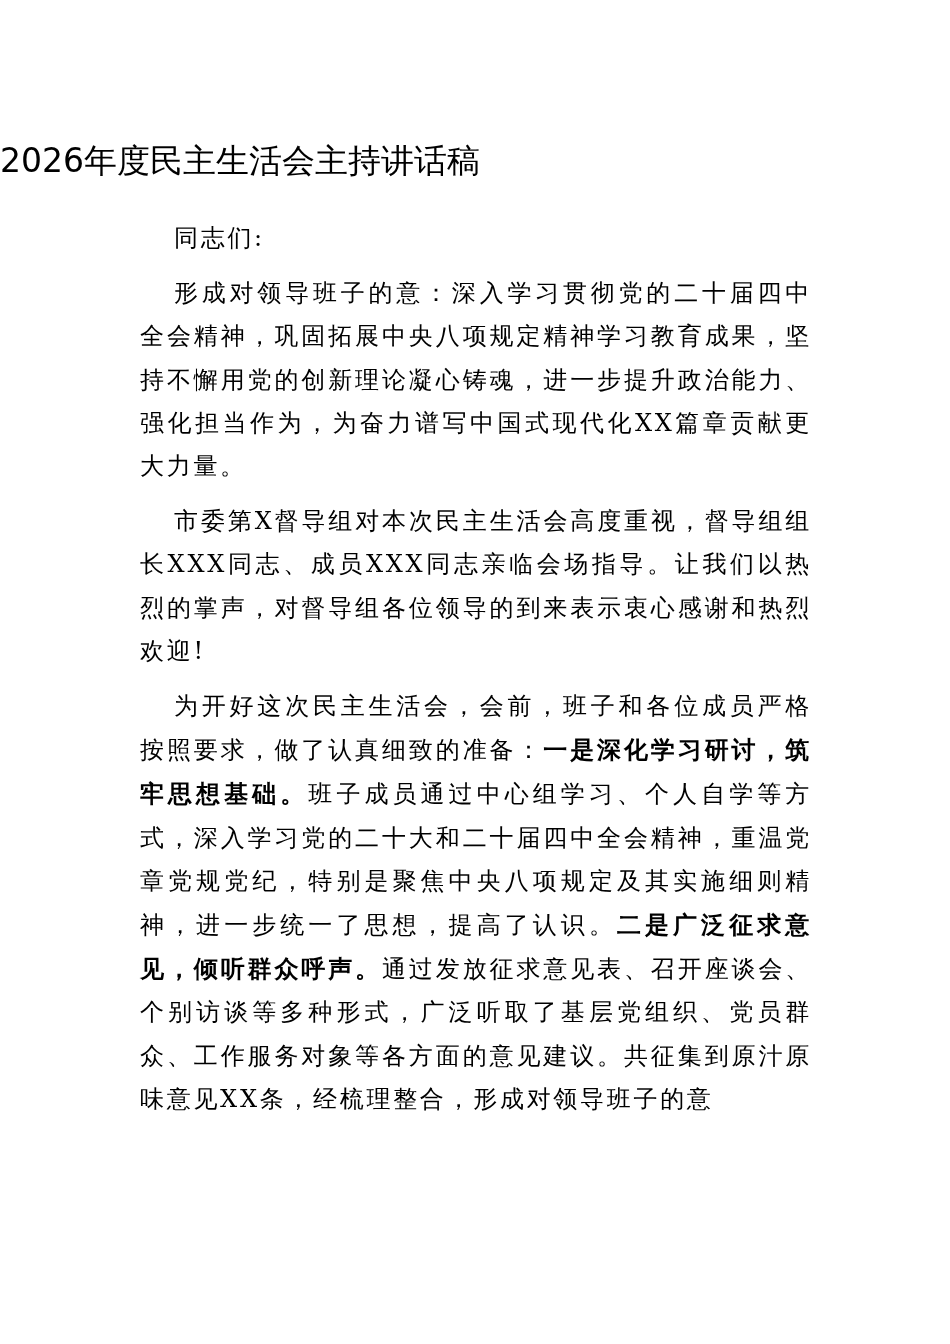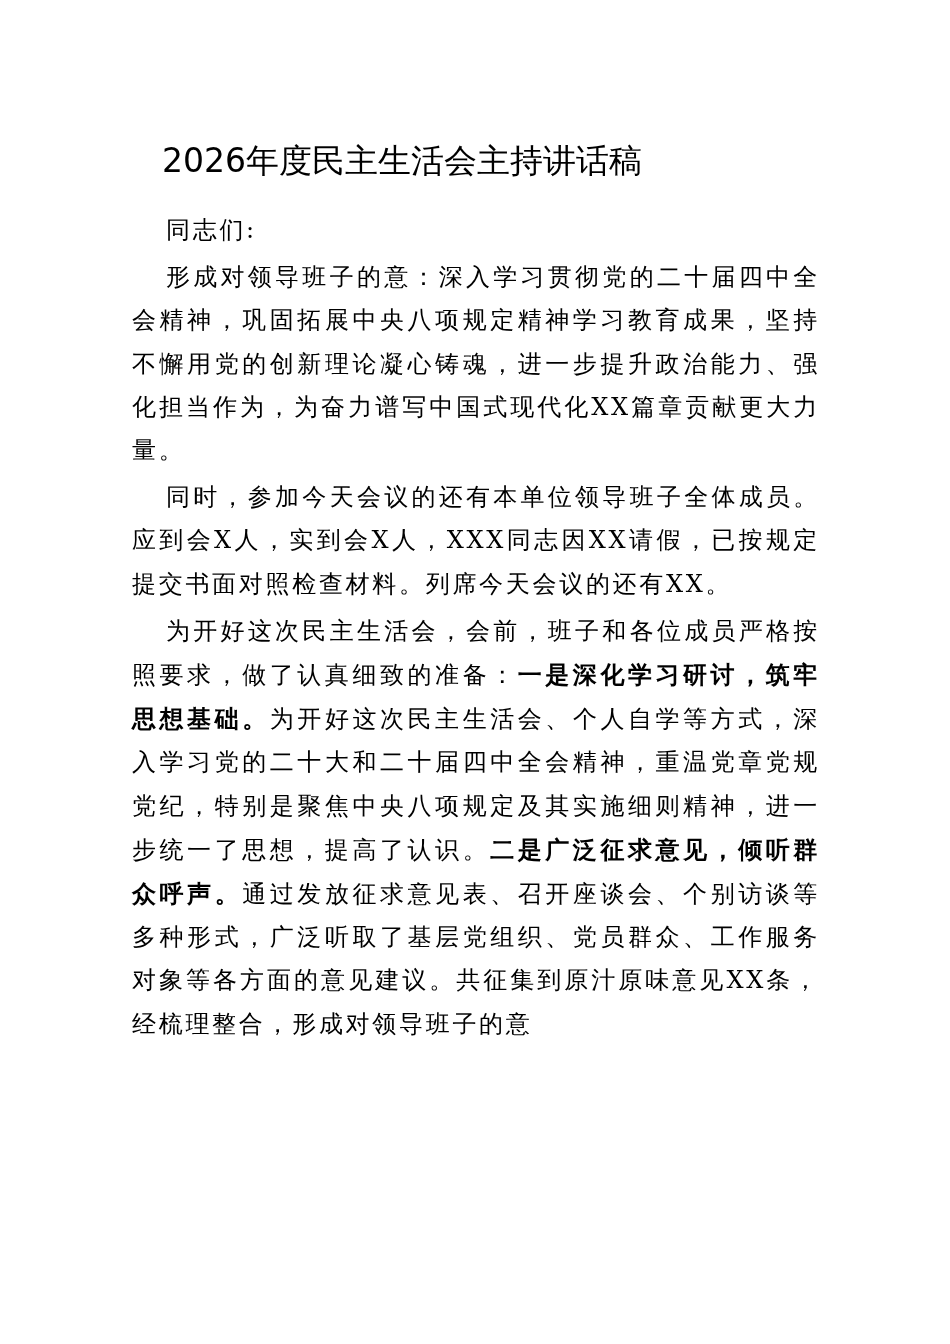--- a/index.html
+++ b/index.html
@@ -20,42 +20,41 @@
       top: 0;
       width: 950px;
       height: 1344px;
       background: #ffffff;
     }
     .title {
       position: absolute;
       left: 0;
       top: 139px;
       width: 804px;
-      text-align: center;
       font-family: "DejaVu Sans", "Liberation Sans", sans-serif;
       font-size: 33px;
       line-height: 44px;
       letter-spacing: 0px;
       font-weight: normal;
       margin: 0;
     }
     .body-text {
       position: absolute;
       left: 128px;
       top: 205px;
       width: 696px;
       font-family: "DejaVu Serif", "Liberation Serif", serif;
       font-size: 24px;
       line-height: 43.2px;
       letter-spacing: 2.7px;
       text-align: justify;
       text-justify: inter-character;
     }
     .para {
-      margin: 4px;
+      margin: 12px;
       text-indent: 34px;
       word-break: break-all;
     }
     .bold {
       font-weight: bold;
     }
   </style>
 </head>
 <body>
 
@@ -63,19 +62,19 @@
   <h1 class="title">2026年度民主生活会主持讲话稿</h1>
 
   <div class="body-text">
     <p class="para">
       <span>同志们:</span>
     </p>
     <p class="para">
       <span>形成对领导班子的意：深入学习贯彻党的二十届四中全会精神，巩固拓展中央八项规定精神学习教育成果，坚持不懈用党的创新理论凝心铸魂，进一步提升政治能力、强化担当作为，为奋力谱写中国式现代化XX篇章贡献更大力量。</span>
     </p>
     <p class="para">
-      <span>同时，参加今天会议的还有本单位领导班子全体成员。应到会X人，实到会X人，XXX同志因XX请假，已按规定提交书面对照检查材料。列席今天会议的还有XX。</span>
+      <span>市委第X督导组对本次民主生活会高度重视，督导组组长XXX同志、成员XXX同志亲临会场指导。让我们以热烈的掌声，对督导组各位领导的到来表示衷心感谢和热烈欢迎!</span>
     </p>
     <p class="para">
-      <span>为开好这次民主生活会，会前，班子和各位成员严格按照要求，做了认真细致的准备：</span><span class="bold">一是深化学习研讨，筑牢思想基础。</span><span>为开好这次民主生活会、个人自学等方式，深入学习党的二十大和二十届四中全会精神，重温党章党规党纪，特别是聚焦中央八项规定及其实施细则精神，进一步统一了思想，提高了认识。</span><span class="bold">二是广泛征求意见，倾听群众呼声。</span><span>通过发放征求意见表、召开座谈会、个别访谈等多种形式，广泛听取了基层党组织、党员群众、工作服务对象等各方面的意见建议。共征集到原汁原味意见XX条，经梳理整合，形成对领导班子的意</span>
+      <span>为开好这次民主生活会，会前，班子和各位成员严格按照要求，做了认真细致的准备：</span><span class="bold">一是深化学习研讨，筑牢思想基础。</span><span>班子成员通过中心组学习、个人自学等方式，深入学习党的二十大和二十届四中全会精神，重温党章党规党纪，特别是聚焦中央八项规定及其实施细则精神，进一步统一了思想，提高了认识。</span><span class="bold">二是广泛征求意见，倾听群众呼声。</span><span>通过发放征求意见表、召开座谈会、个别访谈等多种形式，广泛听取了基层党组织、党员群众、工作服务对象等各方面的意见建议。共征集到原汁原味意见XX条，经梳理整合，形成对领导班子的意</span>
     </p>
   </div>
 </div>
 
 </body></html>

